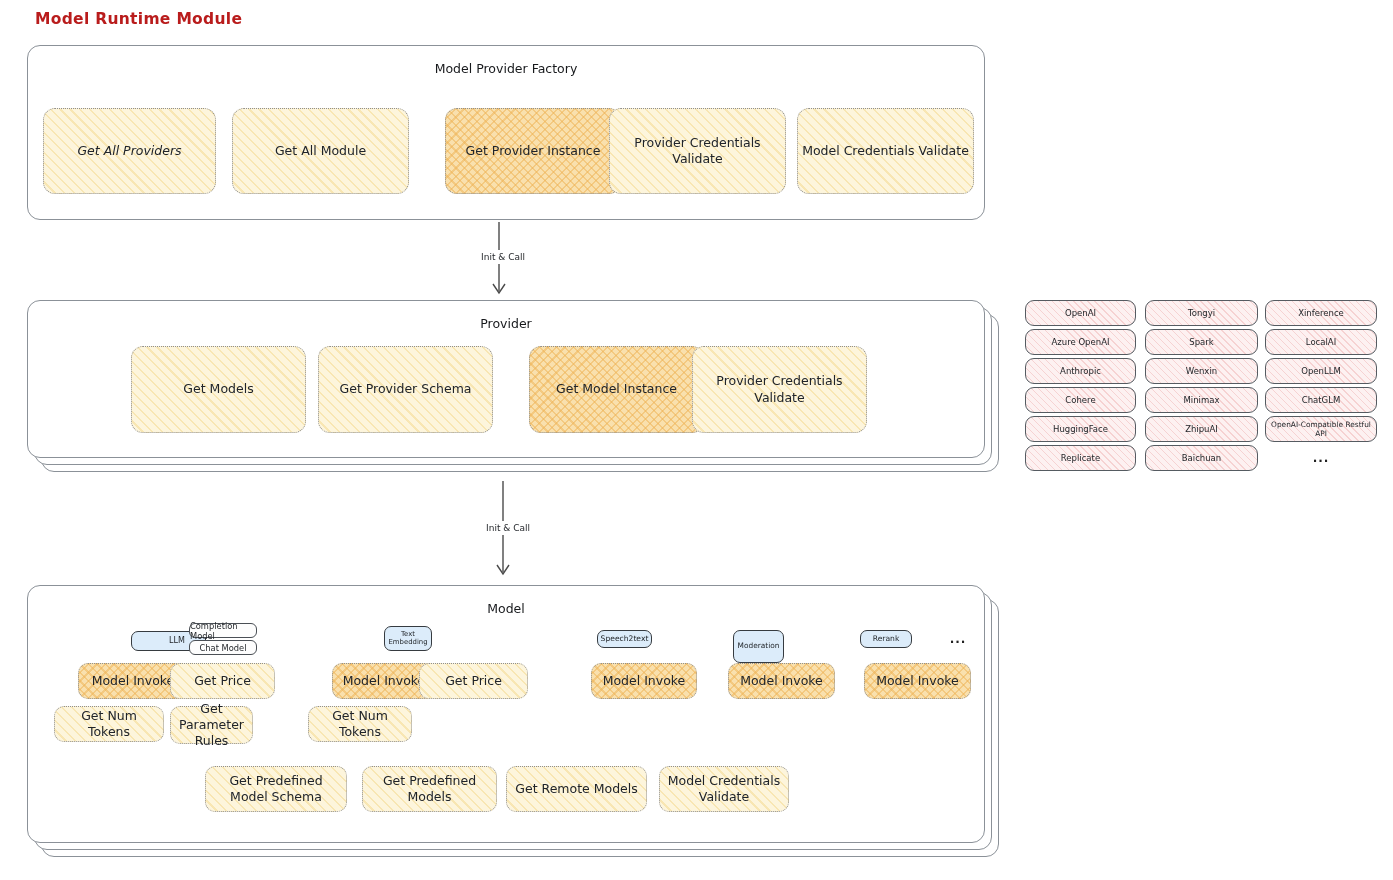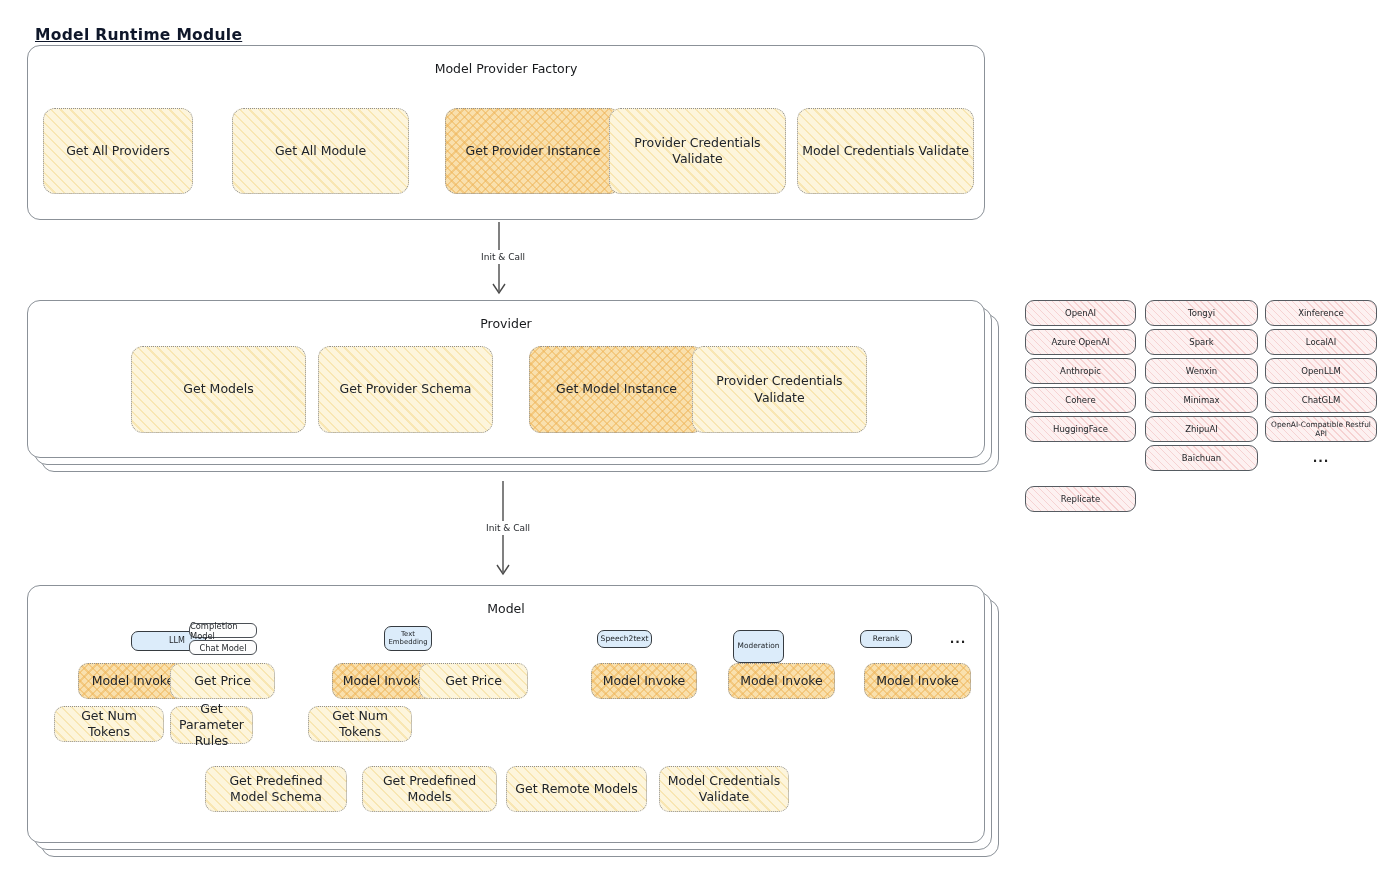--- a/index.html
+++ b/index.html
@@ -2,21 +2,21 @@
 <html><head>
 <meta charset="utf-8">
 <style>
   html,body{margin:0;padding:0;}
   body{
     width:1393px;height:880px;position:relative;background:#ffffff;overflow:hidden;
     font-family:"DejaVu Sans", sans-serif;color:#1f2328;
   }
   .abs{position:absolute;box-sizing:border-box;}
   
-  .page-title{position:absolute;left:35px;top:26px;font-size:15.5px;font-weight:700;color:#0f172a;letter-spacing:.3px;text-decoration:underline;}
+  .page-title{position:absolute;left:35px;top:10px;font-size:15.5px;font-weight:700;color:#b91c1c;letter-spacing:.3px;}
   
   .stack{position:absolute;}
   .layer,.panel{position:absolute;inset:0;background:#fff;border:1.5px solid #8b9198;border-radius:13px;}
   .layer.l1{transform:translate(7px,7px);}
   .layer.l2{transform:translate(14px,14px);}
   .panel-title{position:absolute;top:15px;left:0;right:0;text-align:center;font-size:12.5px;color:#17191c;}
   
   .fn{
     position:absolute;box-sizing:border-box;
     border:1.6px dotted #8f8f8f;border-radius:12px;
@@ -60,21 +60,21 @@
   .ellipsis{position:absolute;font-size:12px;font-weight:600;letter-spacing:1px;color:#222;display:flex;align-items:center;justify-content:center;}
 </style>
 </head>
 <body>
 
 <div class="page-title">Model Runtime Module</div>
 
 <div class="stack" style="left:27px;top:45px;width:958px;height:175px;border-radius:13px;">
   <div class="panel">
     <div class="panel-title">Model Provider Factory</div>
-    <div class="fn" style="left:15px;top:62px;width:150px;height:86px;">Get All Providers</div>
+    <div class="fn" style="left:15px;top:62px;width:173px;height:86px;font-style:italic;">Get All Providers</div>
     <div class="fn" style="left:204px;top:62px;width:177px;height:86px;">Get All Module</div>
     <div class="fn hl" style="left:393px;top:62px;width:176px;height:86px;">Get Provider Instance</div>
     <div class="fn" style="left:581px;top:62px;width:177px;height:86px;">Provider Credentials Validate</div>
     <div class="fn" style="left:769px;top:62px;width:177px;height:86px;">Model Credentials Validate</div>
   </div>
 </div>
 
 <div class="arrow" style="left:489px;top:222px;width:20px;height:75px;">
   <svg width="20" height="75" viewBox="0 0 20 75">
     <line x1="10" y1="0" x2="10" y2="69" stroke="#4a4a4a" stroke-width="1.4"></line>
@@ -95,21 +95,21 @@
   </div>
 </div>
 
 <div class="abs" style="left:1025px;top:300px;width:352px;height:172px;">
 
   <div class="pink" style="left:0px;top:0px;width:111px;height:26px;">OpenAI</div>
   <div class="pink" style="left:0px;top:29px;width:111px;height:26px;">Azure OpenAI</div>
   <div class="pink" style="left:0px;top:58px;width:111px;height:26px;">Anthropic</div>
   <div class="pink" style="left:0px;top:87px;width:111px;height:26px;">Cohere</div>
   <div class="pink" style="left:0px;top:116px;width:111px;height:26px;">HuggingFace</div>
-  <div class="pink" style="left:0px;top:145px;width:111px;height:26px;margin-top:41px;">Replicate</div>
+  <div class="pink" style="left:0px;top:145px;width:111px;height:26px;">Replicate</div>
 
   <div class="pink" style="left:120px;top:0px;width:113px;height:26px;">Tongyi</div>
   <div class="pink" style="left:120px;top:29px;width:113px;height:26px;">Spark</div>
   <div class="pink" style="left:120px;top:58px;width:113px;height:26px;">Wenxin</div>
   <div class="pink" style="left:120px;top:87px;width:113px;height:26px;">Minimax</div>
   <div class="pink" style="left:120px;top:116px;width:113px;height:26px;">ZhipuAI</div>
   <div class="pink" style="left:120px;top:145px;width:113px;height:26px;">Baichuan</div>
 
   <div class="pink" style="left:240px;top:0px;width:112px;height:26px;">Xinference</div>
   <div class="pink" style="left:240px;top:29px;width:112px;height:26px;">LocalAI</div>

